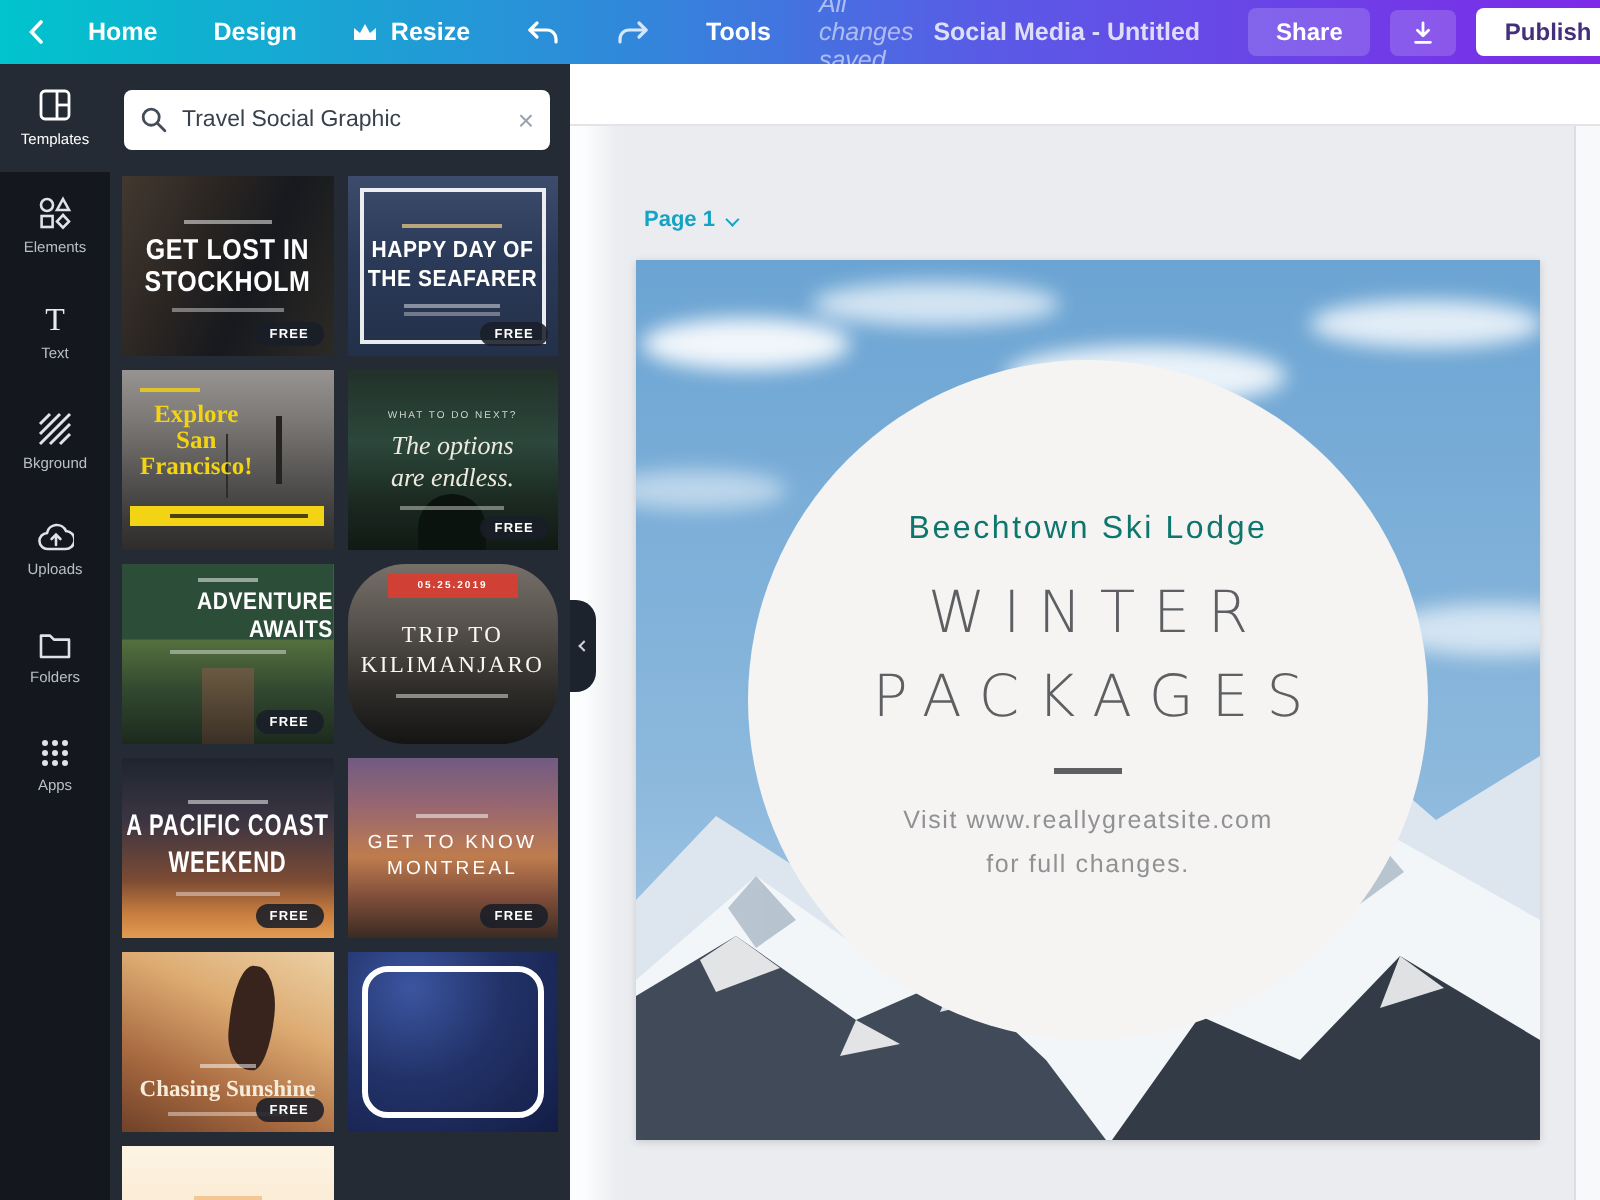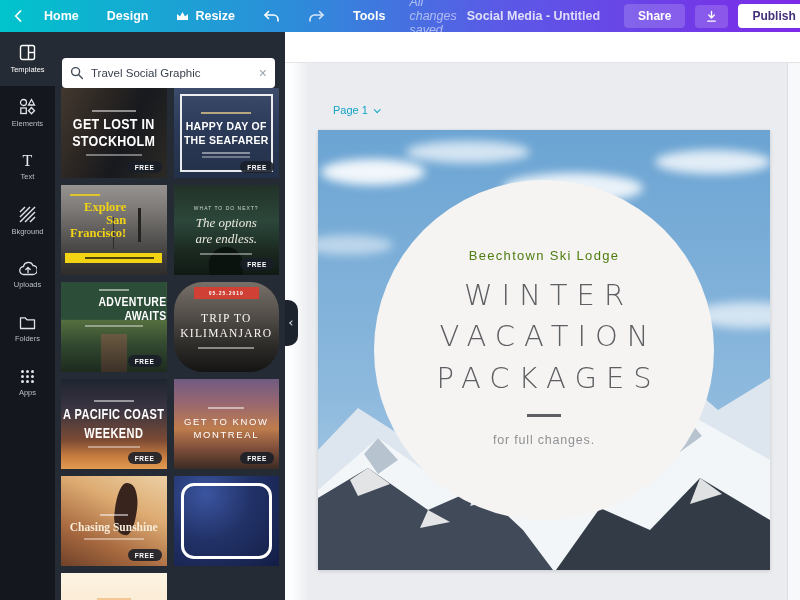--- a/index.html
+++ b/index.html
@@ -29,21 +29,21 @@
   
   .rail{position:absolute;left:0;top:32px;width:55px;height:568px;background:var(--rail-bg);z-index:20;}
   .rail-item{height:54px;display:flex;flex-direction:column;align-items:center;justify-content:center;gap:4px;
     color:#b9bfc7;font-size:7.5px;cursor:pointer;}
   .rail-item.active{background:var(--panel-bg);color:#fff;}
   .rail-item svg{display:block;}
   .rail-item .tletter{font-family:"Liberation Serif",serif;font-size:16px;line-height:14px;color:#e8eaee;}
 
   
   .panel{position:absolute;left:55px;top:32px;width:230px;height:568px;background:var(--panel-bg);overflow:hidden;z-index:20;}
-  .searchbox{position:absolute;left:7px;top:26px;width:213px;height:30px;background:#fff;border-radius:4px;
+  .searchbox{position:absolute;left:7px;top:13px;width:213px;height:30px;background:#fff;border-radius:4px;
     display:flex;align-items:center;padding:0 8px;gap:7px;}
   .searchbox input{border:none;outline:none;flex:1;font-size:11.5px;color:#39414e;background:transparent;}
   .searchbox .clear{color:#9aa2ad;font-size:14px;cursor:pointer;line-height:1;}
   .thumb-grid{position:absolute;left:6px;top:56px;width:218px;display:grid;grid-template-columns:1fr 1fr;gap:7px;}
   .thumb{position:relative;height:90px;overflow:hidden;cursor:pointer;}
   .tx{position:absolute;inset:0;display:flex;flex-direction:column;align-items:center;justify-content:center;text-align:center;z-index:2;}
   .ttl{white-space:pre-line;color:#fff;}
   .subt{color:#d8dde2;}
   .free{position:absolute;right:5px;bottom:5px;background:rgba(25,30,40,.88);color:#fff;font-size:6.5px;
     font-weight:bold;letter-spacing:.6px;padding:2.5px 7px;border-radius:8px;z-index:3;}
@@ -57,21 +57,21 @@
   .t-seafarer{background:linear-gradient(180deg,#3d4c6c 0%,#2b3a58 45%,#233049 100%);}
   .t-seafarer::before{content:"";position:absolute;inset:6px;border:2px solid rgba(255,255,255,.9);z-index:1;}
   .t-seafarer .ttl{font-weight:bold;font-size:10.5px;line-height:1.2;letter-spacing:.3px;transform:scaleY(1.1);}
   .t-seafarer .tx::before{content:"";width:50px;height:2px;background:rgba(240,210,140,.7);margin-bottom:6px;}
   .t-seafarer .tx::after{content:"";width:48px;height:2px;background:rgba(255,255,255,.45);margin-top:7px;box-shadow:0 4px 0 rgba(255,255,255,.35);}
 
   .t-sf{background:linear-gradient(180deg,#969390 0%,#7b7875 28%,#555351 60%,#3a3938 85%,#2e2d2c 100%);}
   .t-sf::before{content:"";position:absolute;right:24%;top:26%;width:3px;height:34px;background:#242322;box-shadow:-26px 8px 0 -1px #2e2d2c;}
   .t-sf::after{content:"";position:absolute;left:4%;right:4%;bottom:13%;height:10px;background:#f2d414;
     box-shadow:inset 0 -3px 0 #f2d414, inset 20px 0 0 #f2d414;background-image:linear-gradient(90deg,transparent 8%, #4a430c 8%, #4a430c 92%, transparent 92%);background-size:100% 2px;background-position:center;background-repeat:no-repeat;}
-  .t-sf .tx{align-items:flex-start;justify-content:flex-start;text-align:right;padding:9px 0 0 9px;}
+  .t-sf .tx{align-items:flex-start;justify-content:flex-start;text-align:center;padding:9px 0 0 9px;}
   .t-sf .ttl{font-family:"Liberation Serif",serif;color:#f2d414;font-size:12.5px;font-weight:bold;line-height:1.02;}
   .t-sf .tx::before{content:"";width:30px;height:2px;background:rgba(242,212,20,.8);margin-bottom:5px;}
 
   .t-options{background:linear-gradient(180deg,#223129 0%,#2c473b 40%,#1a2820 75%,#101a14 100%);}
   .t-options::before{content:"";position:absolute;left:50%;bottom:-6px;width:34px;height:34px;margin-left:-17px;border-radius:50% 50% 0 0;background:#0b130e;}
   .t-options .subt{font-size:5px;letter-spacing:1px;color:#cdd6cf;margin-bottom:4px;}
   .t-options .ttl{font-family:"Liberation Serif",serif;font-style:italic;font-size:13px;line-height:1.2;color:#eceade;}
   .t-options .tx::after{content:"";width:52px;height:2px;background:rgba(255,255,255,.4);margin-top:6px;}
 
   .t-adventure{background:
@@ -99,49 +99,49 @@
   .t-pacific .tx::before{content:"";width:40px;height:2px;background:rgba(255,255,255,.5);margin-bottom:8px;}
   .t-pacific .tx::after{content:"";width:52px;height:2px;background:rgba(255,255,255,.4);margin-top:9px;}
 
   .t-montreal{background:linear-gradient(180deg,#6f5a82 0%,#93647009 0),linear-gradient(180deg,#6f5a82 0%,#956672 25%,#c07d4c 55%,#7c4c38 78%,#38291f 100%);}
   .t-montreal .ttl{font-size:9.5px;letter-spacing:1.6px;line-height:1.4;}
   .t-montreal .tx::before{content:"";width:36px;height:2px;background:rgba(255,255,255,.5);margin-bottom:6px;}
 
   .t-sunshine{background:linear-gradient(205deg,#ecd0a4 0%,#ddab72 35%,#a86a40 70%,#6f4129 100%);}
   .t-sunshine::before{content:"";position:absolute;right:28%;top:8%;width:22px;height:52px;background:#38231d;
     border-radius:45% 55% 40% 60%/60% 50% 60% 40%;transform:rotate(6deg);}
-  .t-sunshine .tx{justify-content:flex-end;padding-bottom:26px;}
+  .t-sunshine .tx{justify-content:flex-end;padding-bottom:8px;}
   .t-sunshine .ttl{font-family:"Liberation Serif",serif;font-weight:bold;font-size:11.5px;color:#f7ecd9;}
   .t-sunshine .tx::before{content:"";width:28px;height:2px;background:rgba(255,255,255,.5);margin-bottom:5px;}
   .t-sunshine .tx::after{content:"";width:60px;height:2px;background:rgba(255,255,255,.4);margin-top:5px;}
 
   .t-night{background:radial-gradient(circle at 30% 20%,#3b55a0 0%,#223268 45%,#131d45 100%);}
   .t-night::before{content:"";position:absolute;inset:7px;border:3px solid #fff;border-radius:13px;}
   .t-peach{background:linear-gradient(180deg,#fdf4e4 0%,#f8e2c2 70%,#f3cf9f 100%);}
   .t-peach::before{content:"";position:absolute;left:34%;top:28%;width:30px;height:34px;border-left:4px solid rgba(236,170,95,.55);border-top:4px solid rgba(236,170,95,.55);}
 
   
   .collapse-handle{position:absolute;left:285px;top:300px;width:13px;height:46px;background:#1d232c;
     border-radius:0 10px 10px 0;z-index:25;display:flex;align-items:center;justify-content:center;cursor:pointer;}
   .collapse-handle .chevL{width:4px;height:4px;border-left:1.5px solid #cfd4da;border-bottom:1.5px solid #cfd4da;transform:rotate(45deg);}
 
   
   .canvas-area{position:absolute;left:285px;top:32px;right:0;bottom:0;background:var(--canvas-bg);}
   .context-toolbar{position:absolute;left:0;top:0;right:0;height:31px;background:#fff;border-bottom:1px solid #e2e4e8;}
   .gutter{position:absolute;left:0;top:31px;width:24px;bottom:0;background:linear-gradient(90deg,#fcfdfe 30%,var(--canvas-bg) 100%);}
   .scrollbar{position:absolute;right:0;top:31px;width:13px;bottom:0;background:#f8f9fa;border-left:1px solid #dcdee2;}
-  .page-label{position:absolute;left:48px;top:72px;color:var(--page-label);font-size:11px;font-weight:normal;
+  .page-label{position:absolute;left:37px;top:72px;color:var(--page-label);font-size:11px;font-weight:bold;
     display:flex;align-items:center;gap:6px;cursor:pointer;}
   .page-label .chev{border-color:var(--page-label);}
 
   .design{position:absolute;left:33px;top:98px;width:452px;height:440px;box-shadow:0 1px 4px rgba(0,0,0,.15);cursor:pointer;}
   .design svg{position:absolute;inset:0;}
   .circle{position:absolute;left:56px;top:50px;width:340px;height:340px;border-radius:50%;background:#f5f4f2;
     display:flex;flex-direction:column;align-items:center;justify-content:center;text-align:center;}
-  .brand-line{font-size:13px;letter-spacing:1.3px;color:#4d7c0f;margin-bottom:12px;}
+  .brand-line{font-size:16px;letter-spacing:1.3px;color:#0f766e;margin-bottom:12px;}
   .big-title{font-family:"DejaVu Sans","Liberation Sans",sans-serif;font-weight:200;font-size:29px;
     letter-spacing:9px;color:#5d5f62;line-height:1.42;text-indent:9px;}
   .divider{width:34px;height:3px;background:#5d5f62;margin:15px 0 13px;}
   .details-line{font-size:12.5px;letter-spacing:.8px;color:#8f9194;line-height:1.75;}
 </style>
 </head>
 <body>
 
 <div class="app">
 
@@ -391,21 +391,21 @@
         <g fill="#ffffff" opacity=".85">
           <polygon points="50,338 72,354 40,366 32,350"></polygon>
           <polygon points="110,380 132,392 102,398"></polygon>
           <polygon points="382,348 404,364 372,374"></polygon>
           <polygon points="160,358 176,370 152,376"></polygon>
         </g>
       </svg>
       <div class="circle">
         <div class="brand-line">Beechtown Ski Lodge</div>
         <div class="big-title">WINTER</div>
-        <div class="big-title">VACATION</div>
         <div class="big-title">PACKAGES</div>
         <div class="divider"></div>
+        <div class="details-line">Visit www.reallygreatsite.com</div>
         <div class="details-line">for full changes.</div>
       </div>
     </div>
   </div>
 
 </div>
 
 </body></html>

